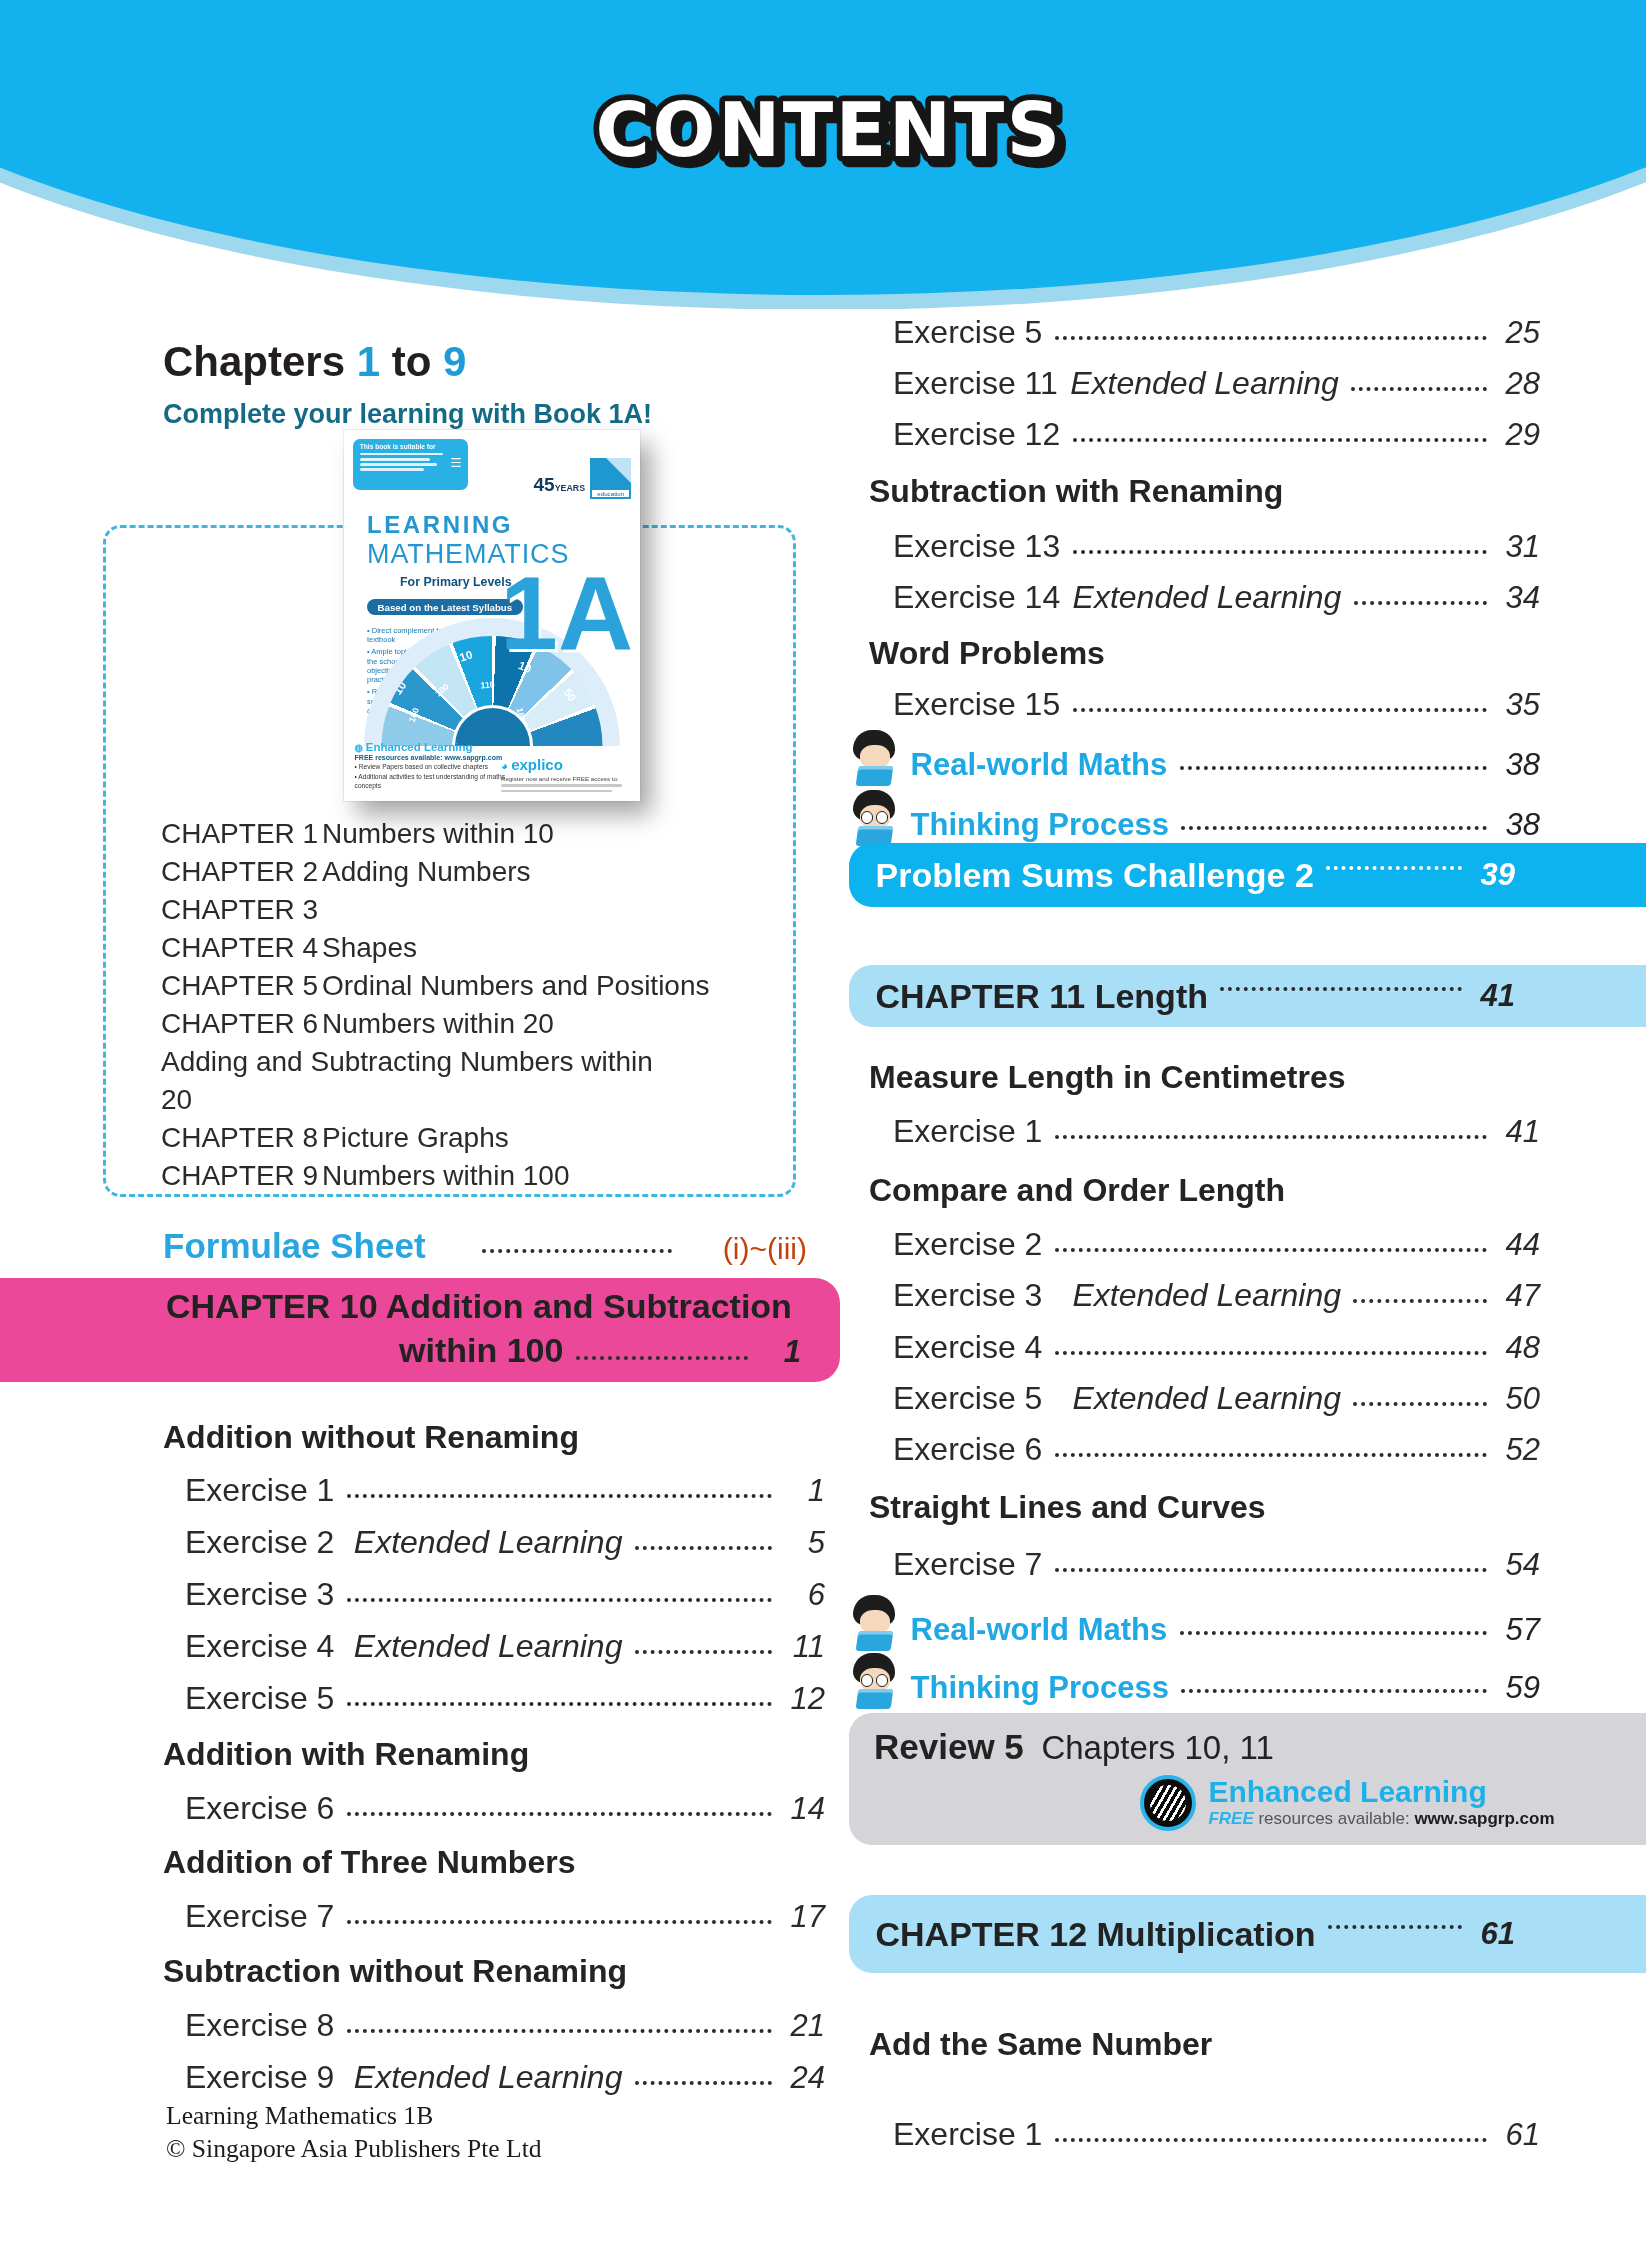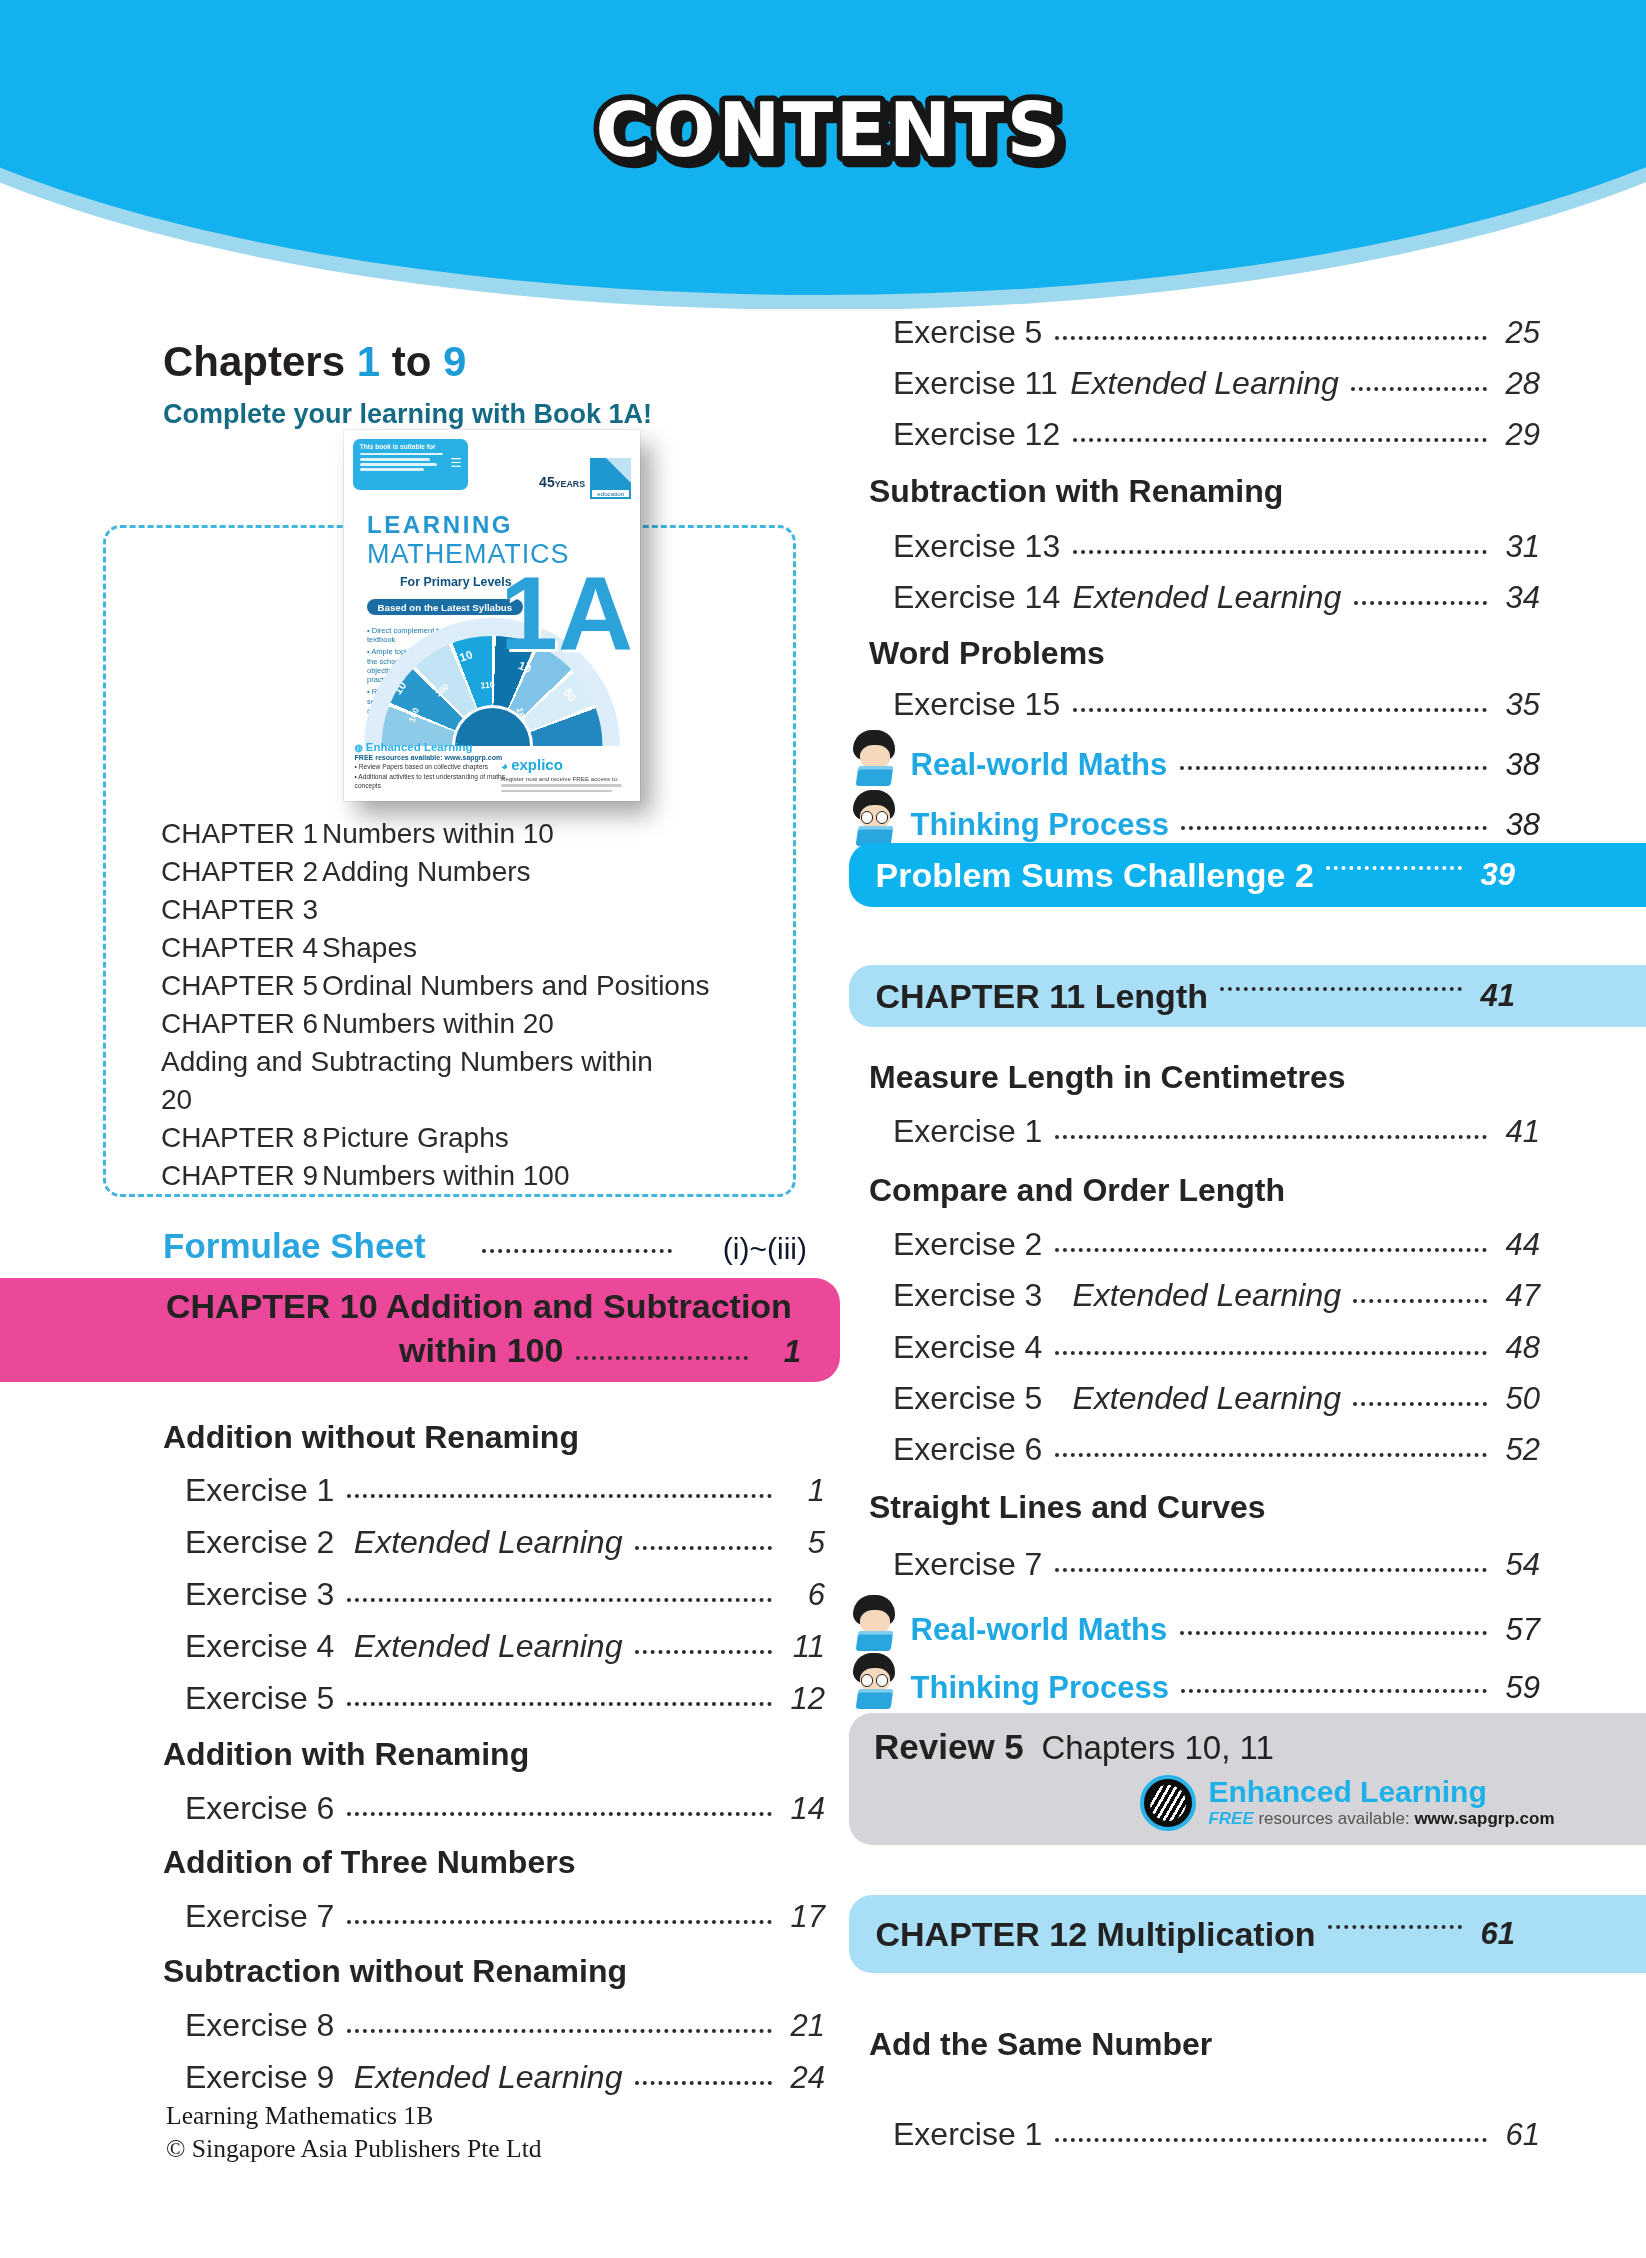--- a/index.html
+++ b/index.html
@@ -74,35 +74,35 @@
   
   .chbox { position:absolute; left:103px; top:525px; width:693px; height:672px; border:3.5px dashed #3fb6dd; border-radius:17.6px; box-sizing:border-box; }
   .chlist { position:absolute; left:55px; right:12.4px; top:287px; font-size:28px; line-height:38px; color:#2b2a28; }
   .chrow { display:flex; }
   .ch-num { flex:0 0 161px; white-space:nowrap; }
   .ch-title { flex:1 1 auto; }
 
   
   .formulae { position:absolute; left:163px; top:1226px; width:644px; display:flex; align-items:flex-end;gap:44px; }
   .formulae .flbl { font-size:35px; font-weight:bold; color:#29a5df; white-space:nowrap; }
-  .formulae .fpg { font-size:30px; color:#0f172a; white-space:nowrap; }
+  .formulae .fpg { font-size:30px; color:#c2410c; white-space:nowrap; }
   .formulae .dots { margin-bottom:13.2px; }
 
   
   .foot { position:absolute; left:166px; font-family:"Liberation Serif", serif; font-size:25.6px; color:#1c1c1c; }
 
   
   .cover { position:absolute; left:344px; top:430px; width:296px; height:371px; background:#fff;
            box-shadow:12.4px 14px 23px rgba(0,0,0,0.35), 0 0 0 0.9px #eceff1; z-index:2; }
   .cv-topbox { position:absolute; top:8.8px; left:8.8px; width:115px; height:51px; background:#29b0e4; border-radius:7px; padding:4.4px 7px; box-sizing:border-box; }
   .cv-topbox .t { font-size:6.6px; color:#fff; font-weight:bold; }
   .cv-topbox .bar { height:2.6px; background:rgba(255,255,255,.85); margin-top:2.6px; border-radius:1.8px; }
   .cv-topbox .menu { position:absolute; right:6.2px; top:16px; color:#fff; font-size:12.4px; }
   .cv-years { position:absolute; top:44px; right:55px; color:#123a5c; white-space:nowrap; }
-  .cv-years .n { font-size:14px; font-weight:bold; } .cv-years .y { font-size:8.8px; font-weight:bold; }
+  .cv-years .n { font-size:19px; font-weight:bold; } .cv-years .y { font-size:8.8px; font-weight:bold; }
   .cv-edu { position:absolute; top:28px; right:8.8px; width:41px; height:41px; background:#1f97cf; }
   .cv-edu::before { content:""; position:absolute; right:0; top:0; border-left:25px solid transparent; border-top:25px solid #bfe2f4; }
   .cv-edu span { position:absolute; bottom:1.8px; left:1.8px; right:1.8px; background:#fff; color:#14649c; font-size:6.2px; text-align:center; }
   .cv-learning { position:absolute; top:81px; left:23px; font-size:24px; letter-spacing:2.6px; font-weight:bold; color:#2596cf; }
   .cv-math { position:absolute; top:109px; left:23px; font-size:27px; letter-spacing:0.9px; font-weight:normal; color:#2596cf; }
   .cv-primary { position:absolute; top:145px; left:56px; font-size:12.4px; font-weight:bold; color:#10507e; }
   .cv-grade { position:absolute; top:131px; right:7px; font-size:104px; line-height:1; font-weight:bold; color:#2ba3da;
               z-index:3; text-shadow:2.6px 2.6px 0 #fff; }
   .cv-pill { position:absolute; top:169px; left:23px; background:#1a6ea3; color:#fff; font-size:9.7px; font-weight:bold;
              padding:2.6px 10.6px; border-radius:8.8px; }

